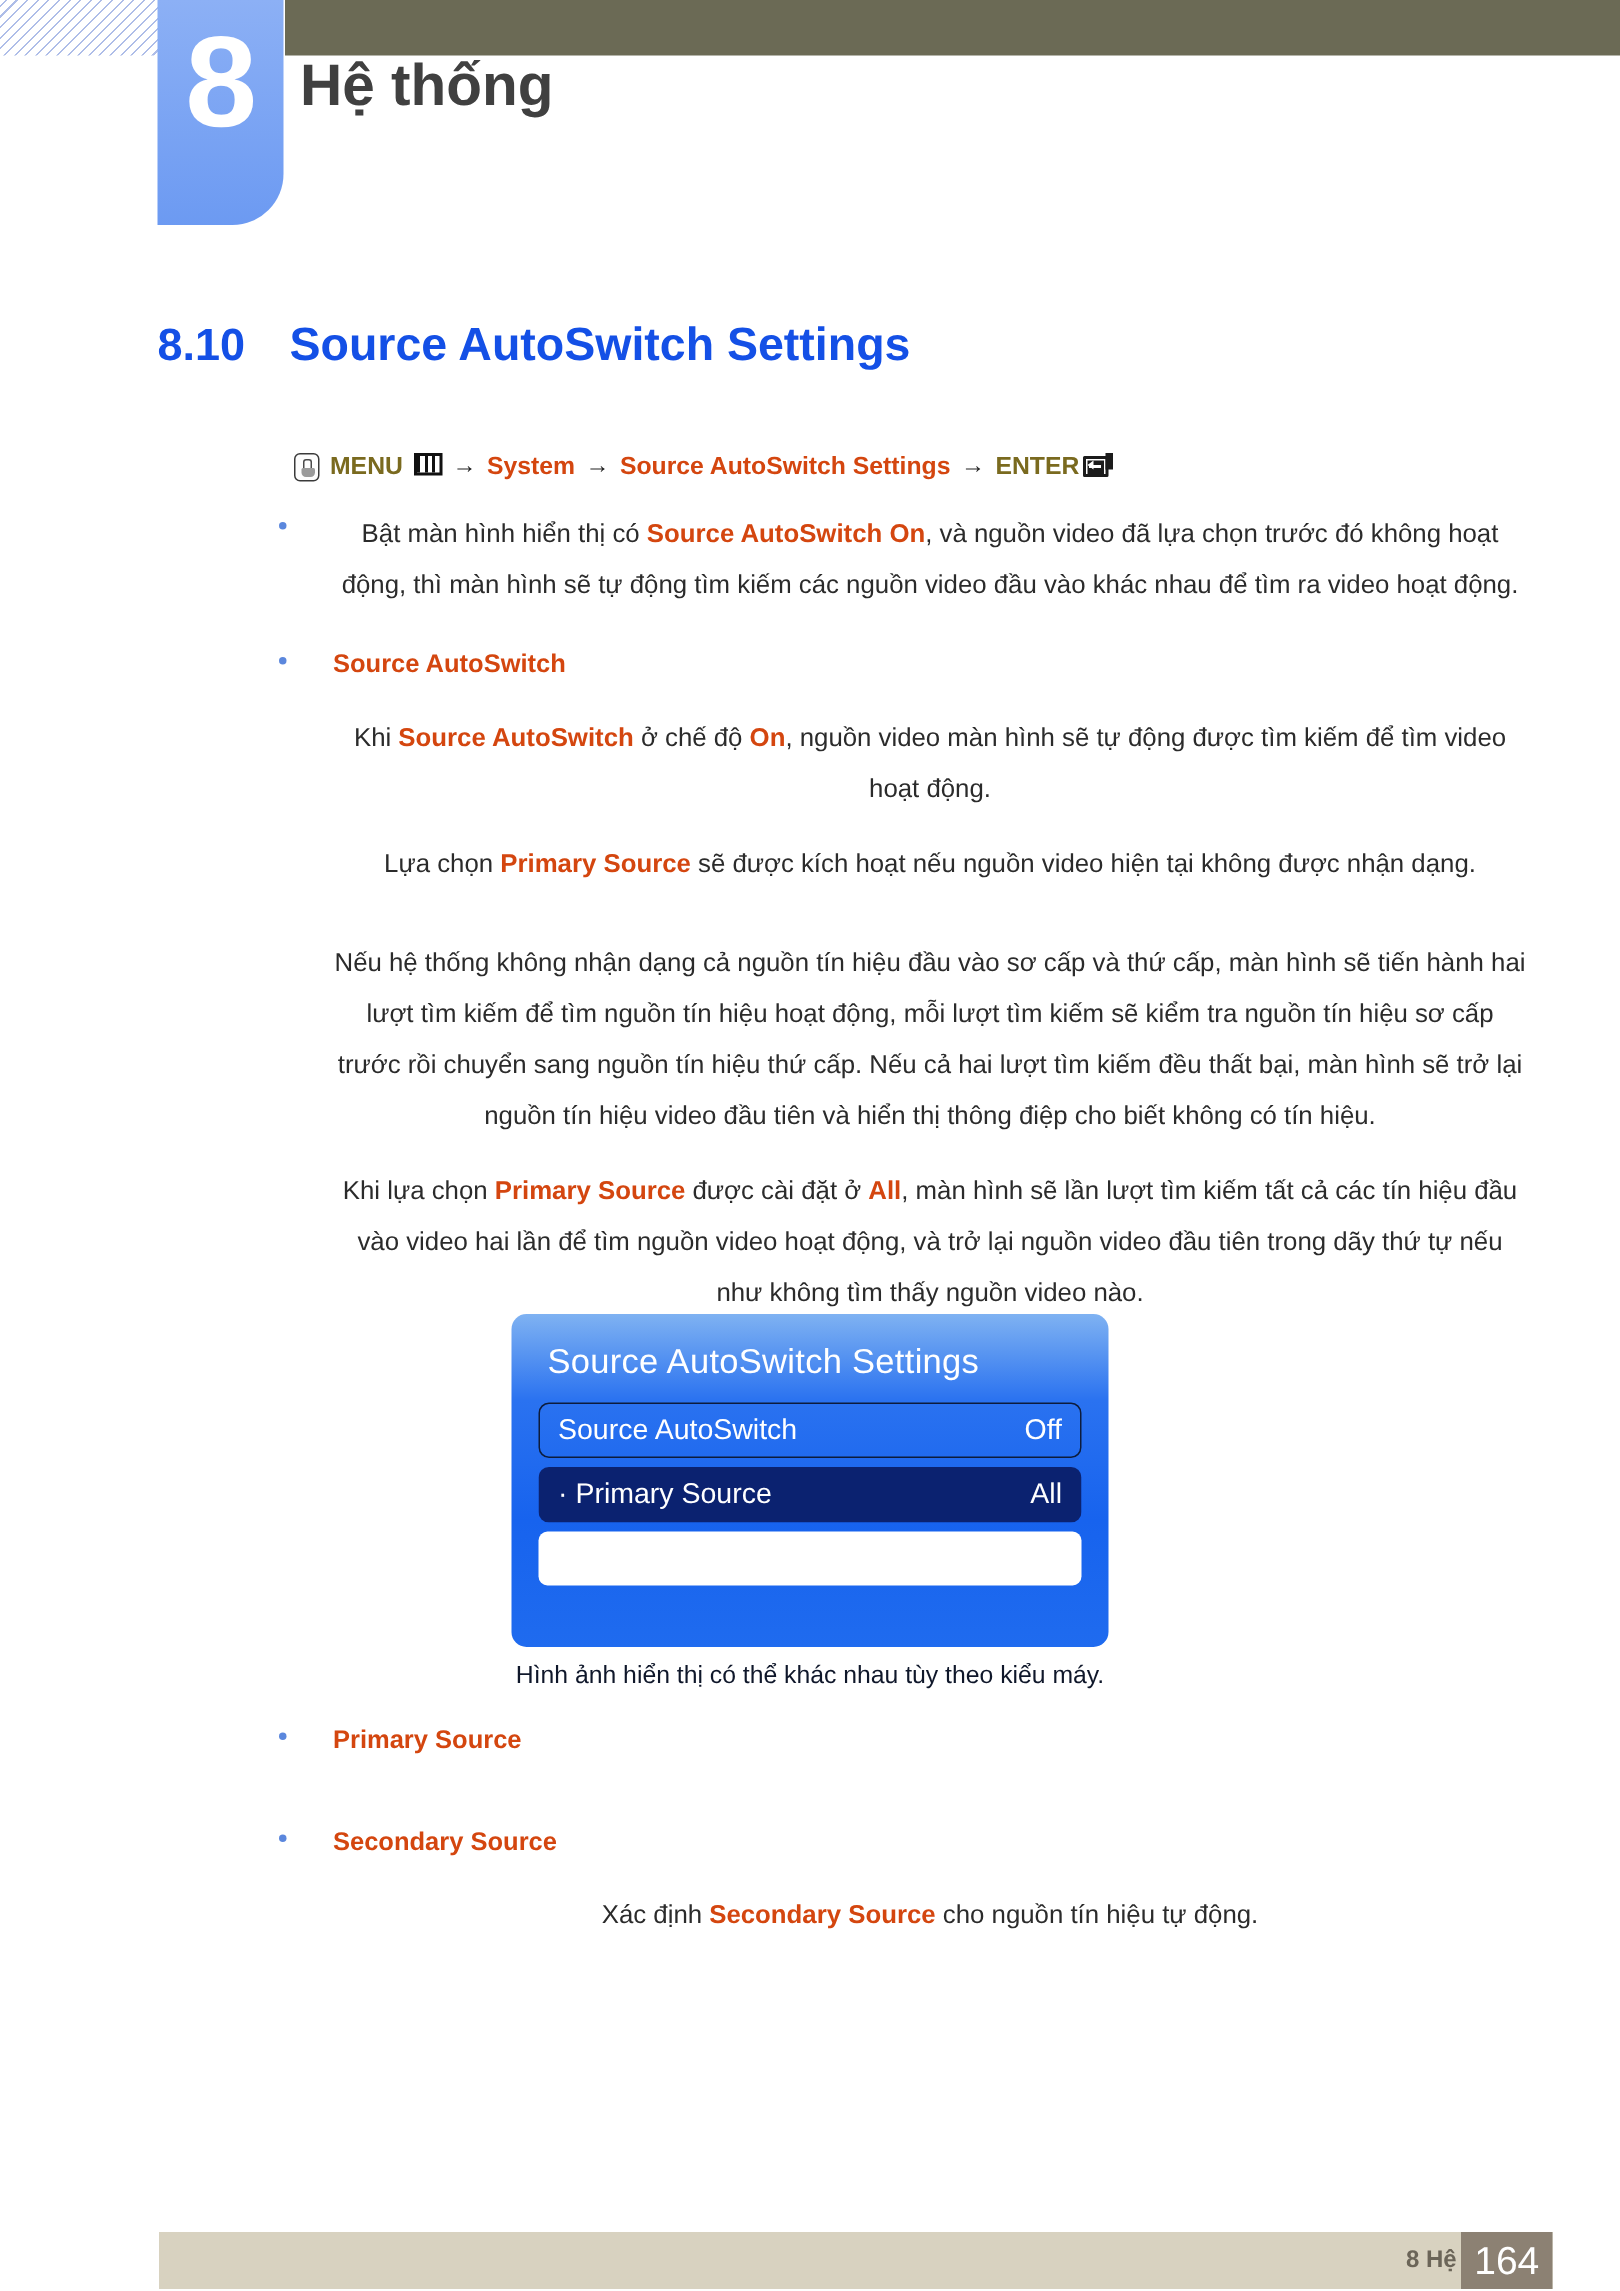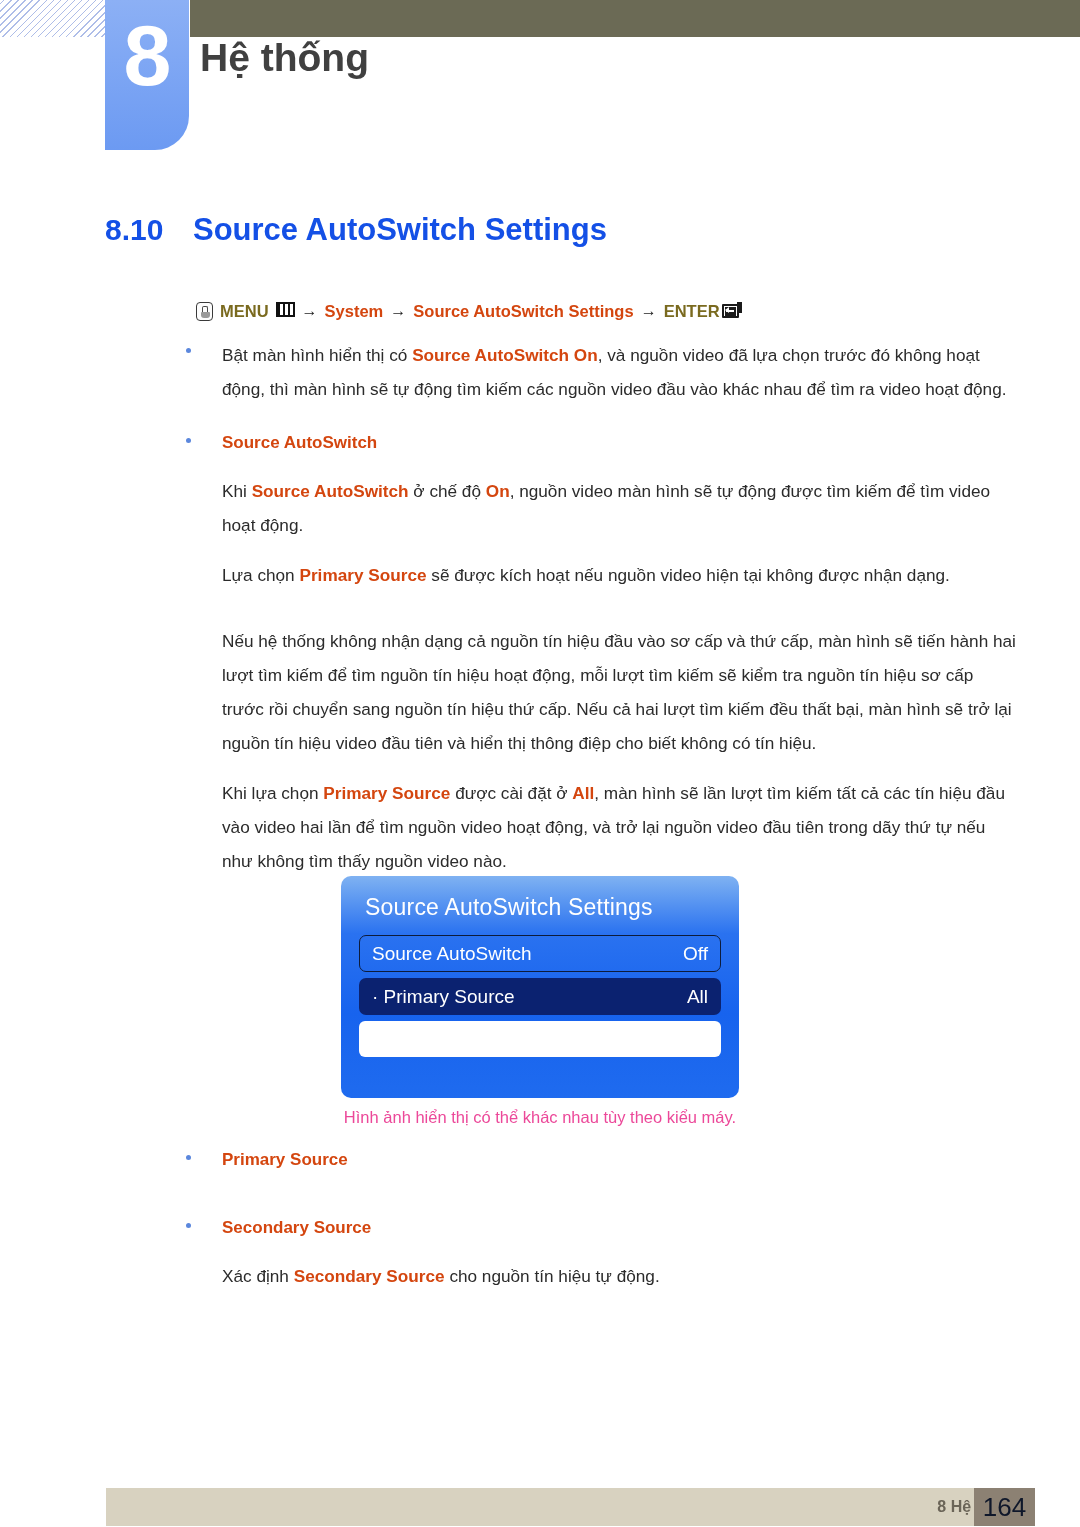--- a/index.html
+++ b/index.html
@@ -179,21 +179,21 @@
     left: 186px; top: 10px;
     width: 5px; height: 5px;
     border-radius: 50%;
     background: #5b87dd;
   }
   p.para {
     margin: 0 0 0 0;
     font-size: 17.2px;
     line-height: 34px;
     color: #2b2b2b;
-    text-align: left;
+    text-align: center;
   }
   .gap-sm { height: 16px; }
   .gap-md { height: 22px; }
   .sub-head {
     font-size: 17px;
     font-weight: bold;
     color: #d4460f;
     line-height: 30px;
   }
   b.hl { color: #d4460f; font-weight: bold; }
@@ -249,21 +249,21 @@
     height: 36px;
     border: none;
     border-radius: 6px;
   }
   .osd-caption {
     position: absolute;
     left: 0; top: 1108px;
     width: 1080px;
     text-align: center;
     font-size: 16.5px;
-    color: #ec4899;
+    color: #0f172a;
   }
 
   
   .footer-bar {
     position: absolute;
     left: 106px; top: 1488px;
     width: 929px; height: 38px;
     background: #d8d2c0;
   }
   .footer-label {
@@ -271,21 +271,21 @@
     right: 60px; top: 1498px;
     font-size: 16px;
     font-weight: bold;
     color: #6b6558;
   }
   .footer-pagebox {
     position: absolute;
     left: 974px; top: 1488px;
     width: 61px; height: 38px;
     background: #8c8173;
-    color: #0f172a;
+    color: #ffffff;
     font-size: 26px;
     display: flex;
     align-items: center;
     justify-content: center;
   }
 </style>
 </head>
 <body>
 
 <div class="hatch"></div>

